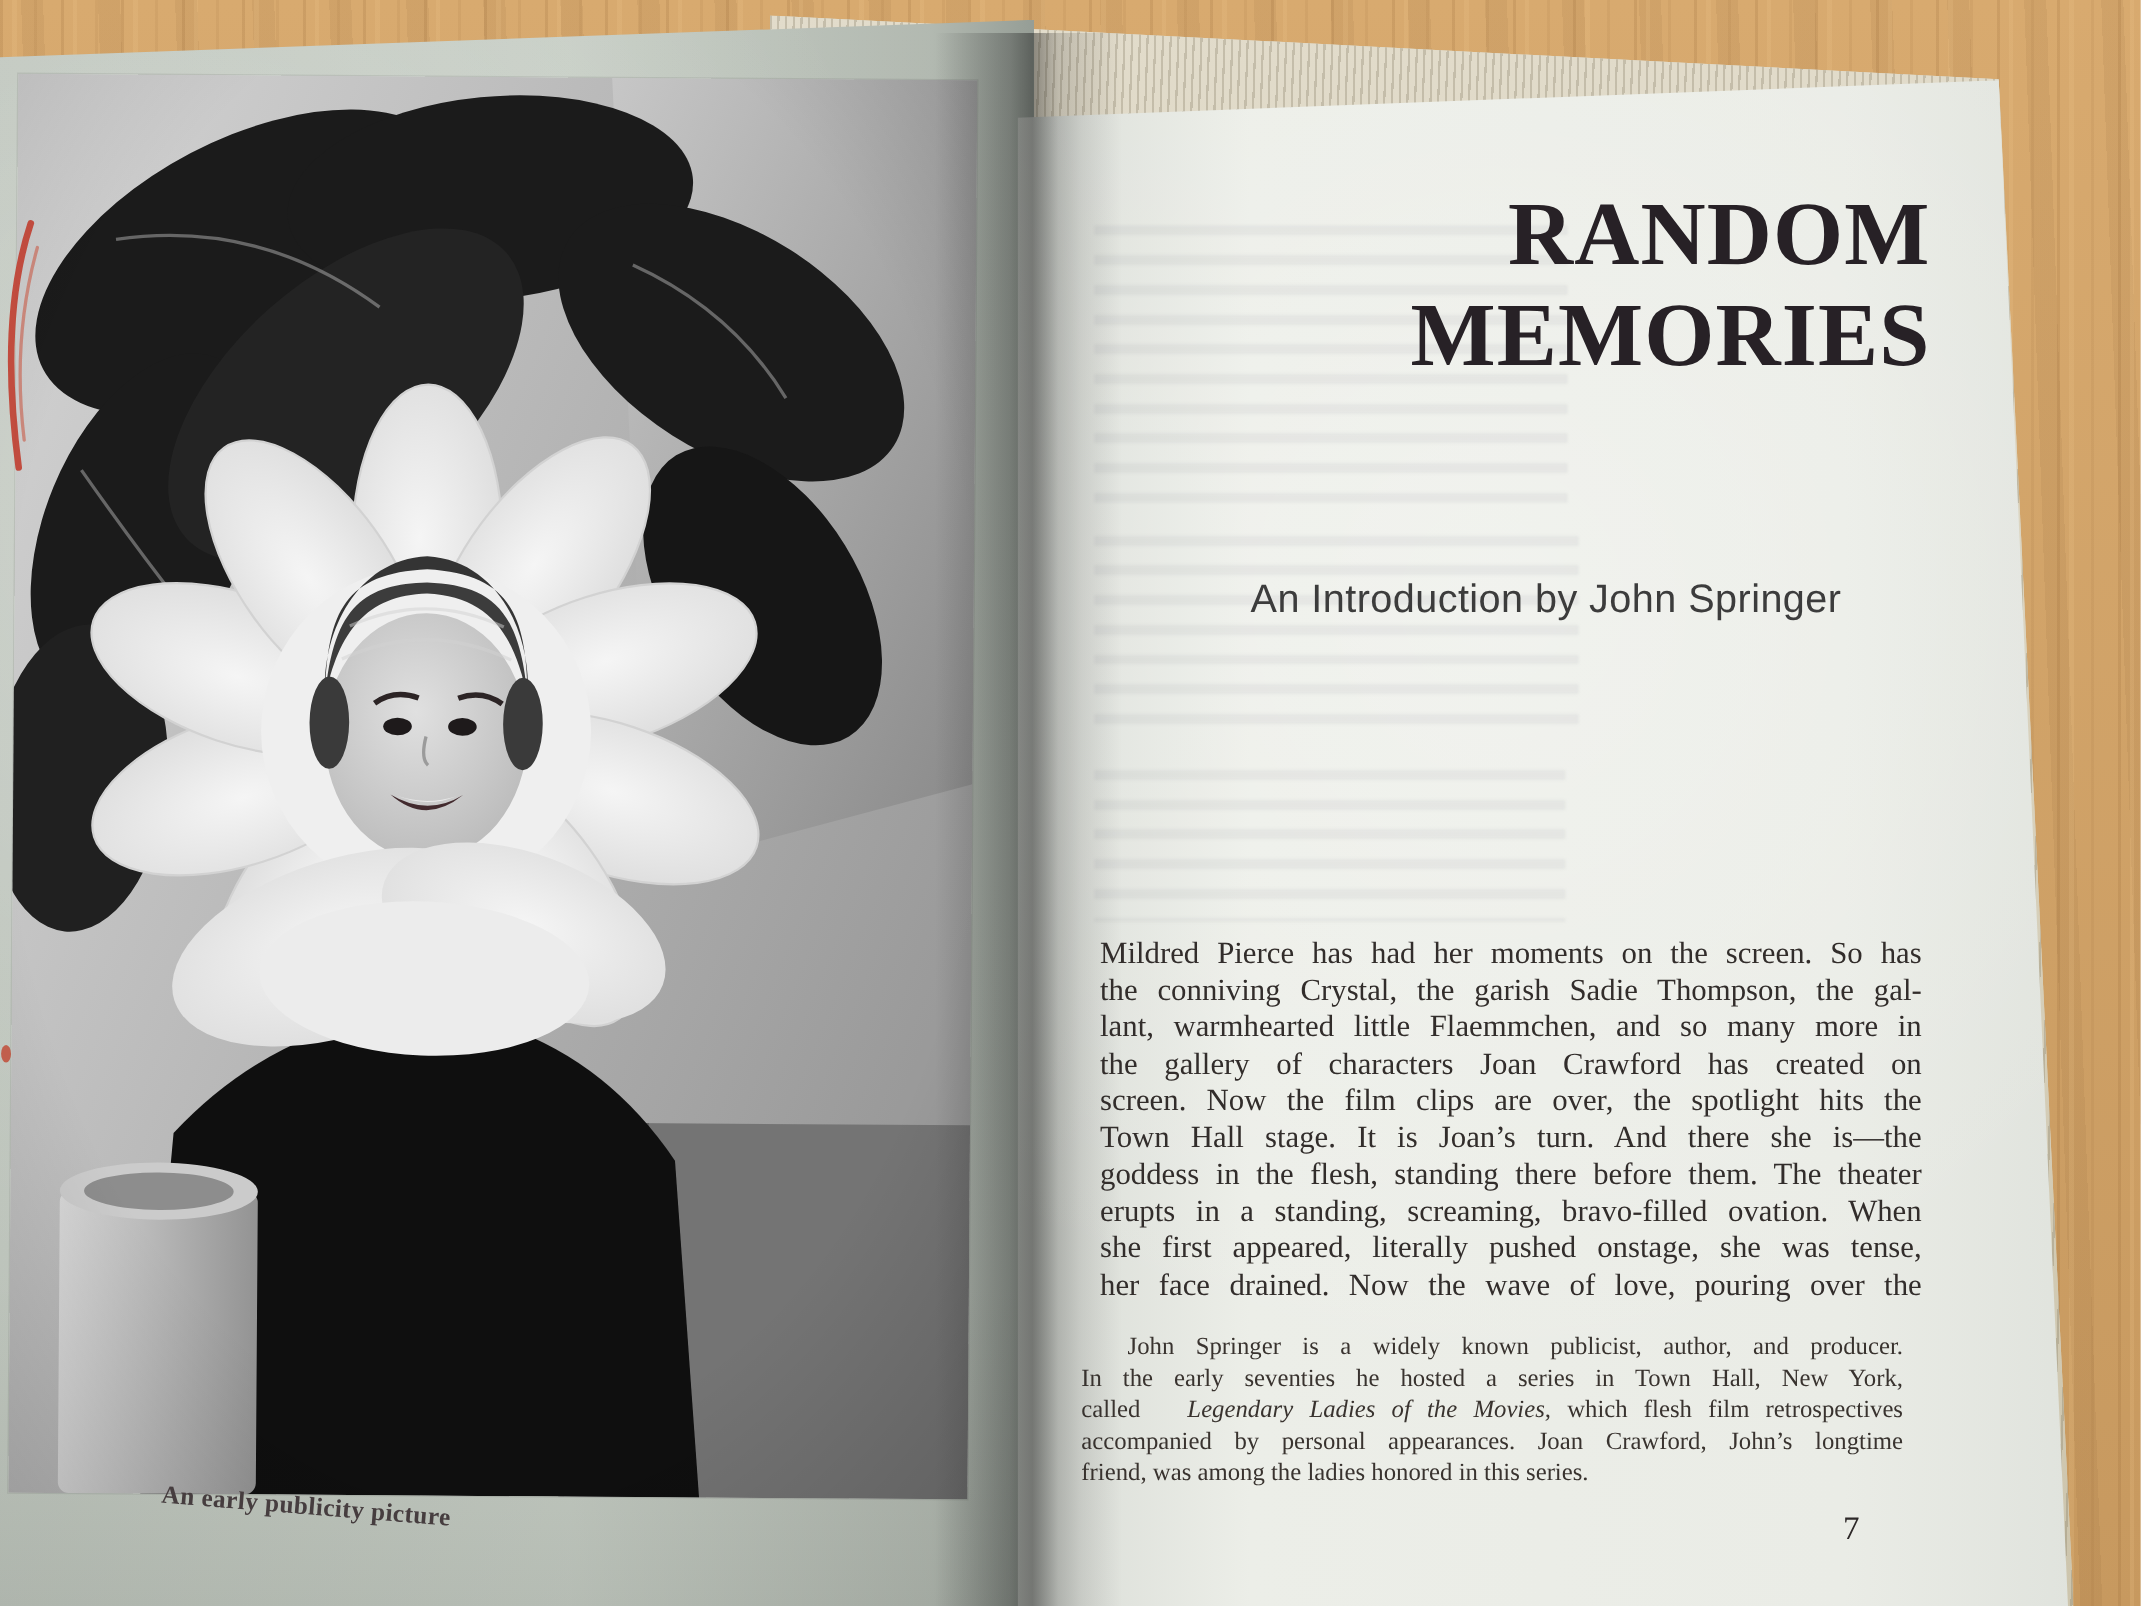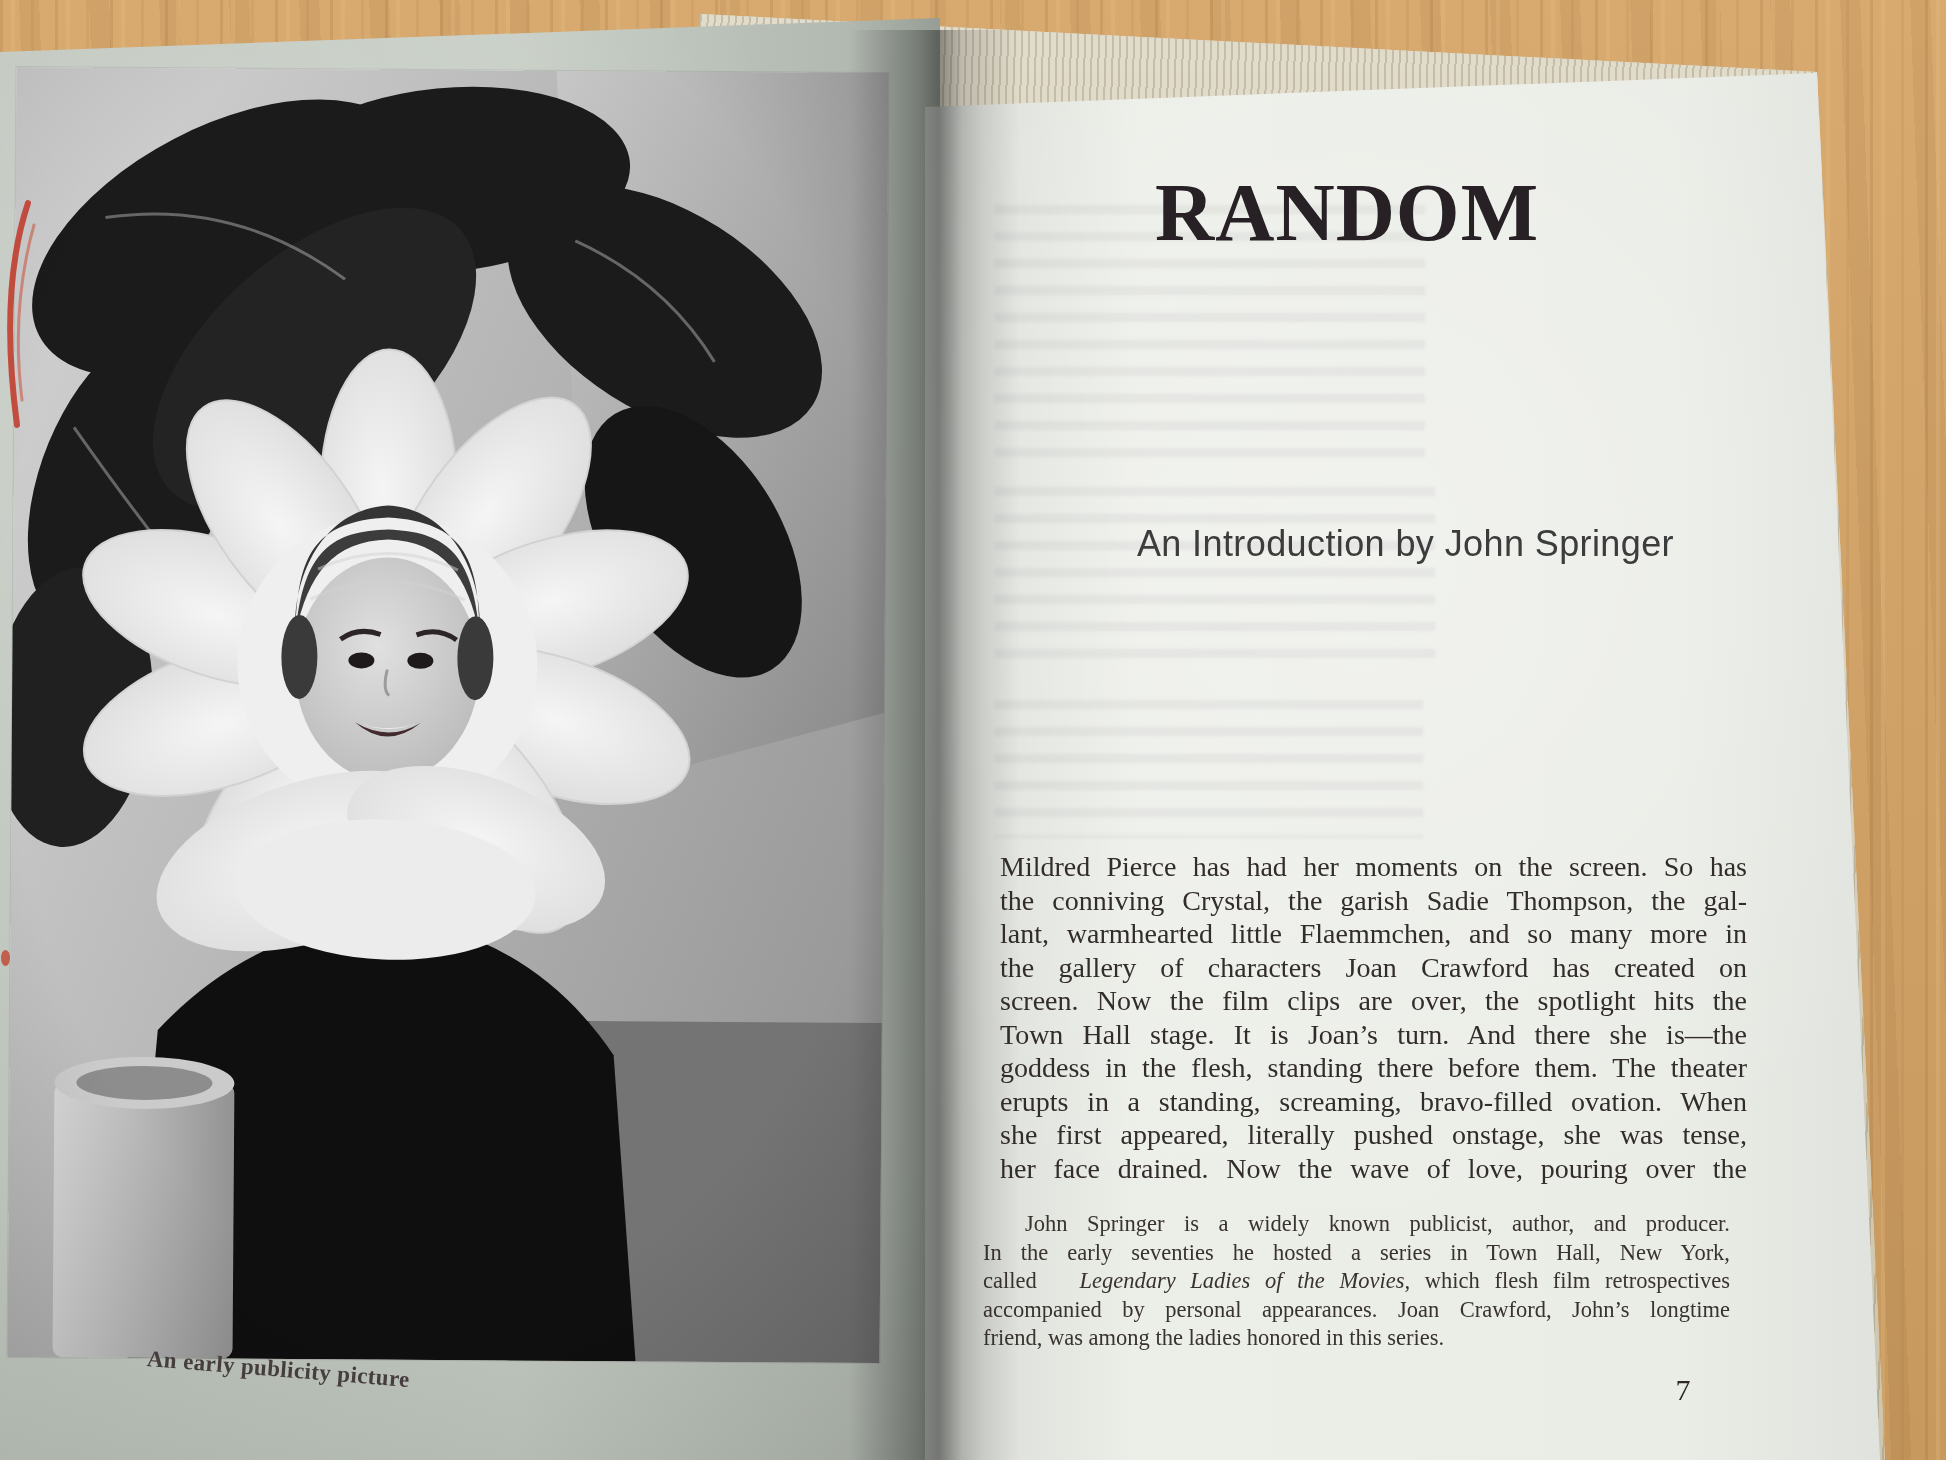--- a/index.html
+++ b/index.html
@@ -56,21 +56,21 @@
     transform:rotate(.4deg);
   }
   .photo svg{display:block;width:100%;height:100%;}
   .photo-caption{
     position:absolute;left:148px;top:1328px;
     font-size:23px;font-weight:bold;color:#463d3f;letter-spacing:.4px;
     transform:rotate(4.6deg);transform-origin:left top;white-space:nowrap;
   }
   
   .chapter-title{
-    position:absolute;left:230px;top:112px;width:600px;text-align:left;
+    position:absolute;left:230px;top:112px;width:600px;text-align:right;
     font-weight:bold;font-size:82px;line-height:92px;color:#272126;
     letter-spacing:1px;
   }
   .intro-byline{
     position:absolute;left:164px;top:468px;width:585px;text-align:right;
     font-family:"Liberation Sans","DejaVu Sans",sans-serif;
     font-size:36px;color:#3c3c3c;letter-spacing:.4px;white-space:nowrap;
   }
   .body-par{
     position:absolute;left:75px;top:795px;width:747px;
@@ -213,20 +213,21 @@
   </div>
 
   <div class="right-page">
 
     <div class="ghost g1"></div>
     <div class="ghost g2"></div>
     <div class="ghost g3"></div>
 
     <div class="chapter-title">
       <div>RANDOM</div>
+      <div>MEMORIES</div>
     </div>
 
     <div class="intro-byline">An Introduction by John Springer</div>
 
     <div class="body-par">
       <div class="bl">Mildred Pierce has had her moments on the screen. So has</div>
       <div class="bl">the conniving Crystal, the garish Sadie Thompson, the gal-</div>
       <div class="bl">lant, warmhearted little Flaemmchen, and so many more in</div>
       <div class="bl">the gallery of characters Joan Crawford has created on</div>
       <div class="bl">screen. Now the film clips are over, the spotlight hits the</div>

